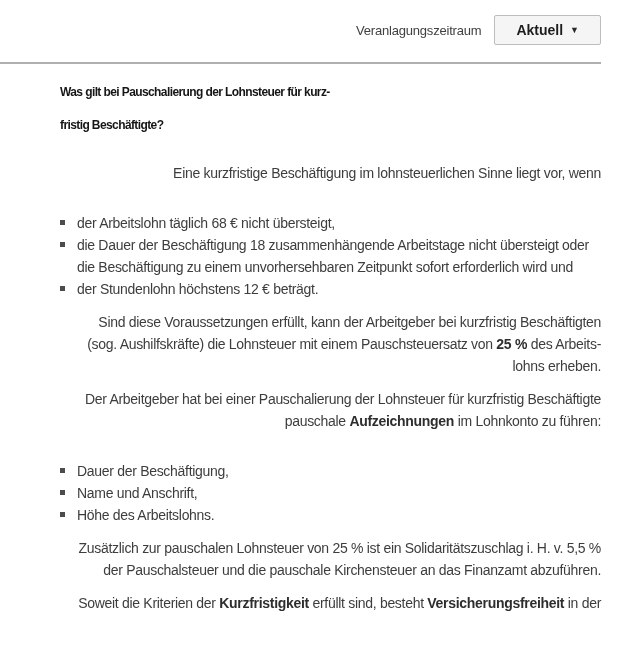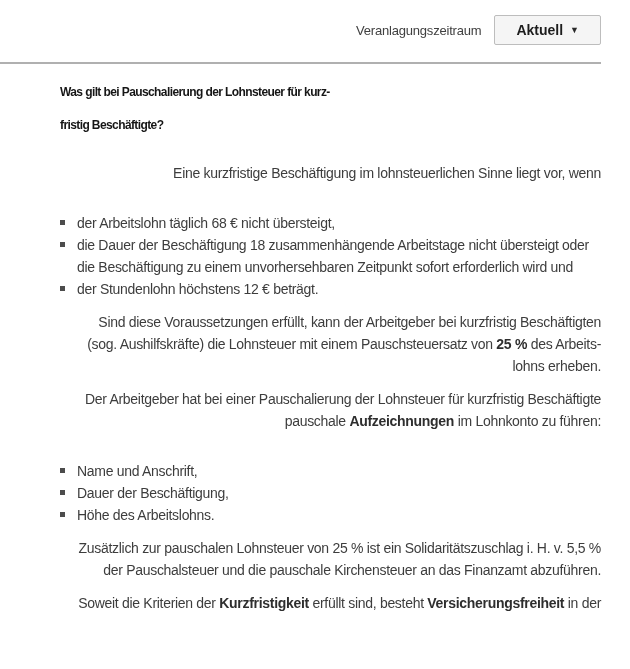--- a/index.html
+++ b/index.html
@@ -129,25 +129,25 @@
       </li>
     </ul>
 
     <p><span class="ln">Sind diese Voraussetzungen erfüllt, kann der Arbeitgeber bei kurzfristig Beschäftigten</span><br><span class="ln"><span>(sog. Aushilfskräfte) die Lohnsteuer mit einem Pauschsteuersatz von </span><strong>25 %</strong><span> des Arbeits-</span></span><br><span class="ln">lohns erheben.</span></p>
 
     <p><span class="ln">Der Arbeitgeber hat bei einer Pauschalierung der Lohnsteuer für kurzfristig Beschäftigte</span><br><span class="ln"><span>pauschale </span><strong>Aufzeichnungen</strong><span> im Lohnkonto zu führen:</span></span></p>
 
     <ul>
       <li>
         <span class="bullet"></span>
-        <span class="ln">Name und Anschrift,</span>
+        <span class="ln">Dauer der Beschäftigung,</span>
       </li>
       <li>
         <span class="bullet"></span>
-        <span class="ln">Dauer der Beschäftigung,</span>
+        <span class="ln">Name und Anschrift,</span>
       </li>
       <li>
         <span class="bullet"></span>
       </li>
       <li>
         <span class="bullet"></span>
         <span class="ln">Höhe des Arbeitslohns.</span>
       </li>
     </ul>
 

